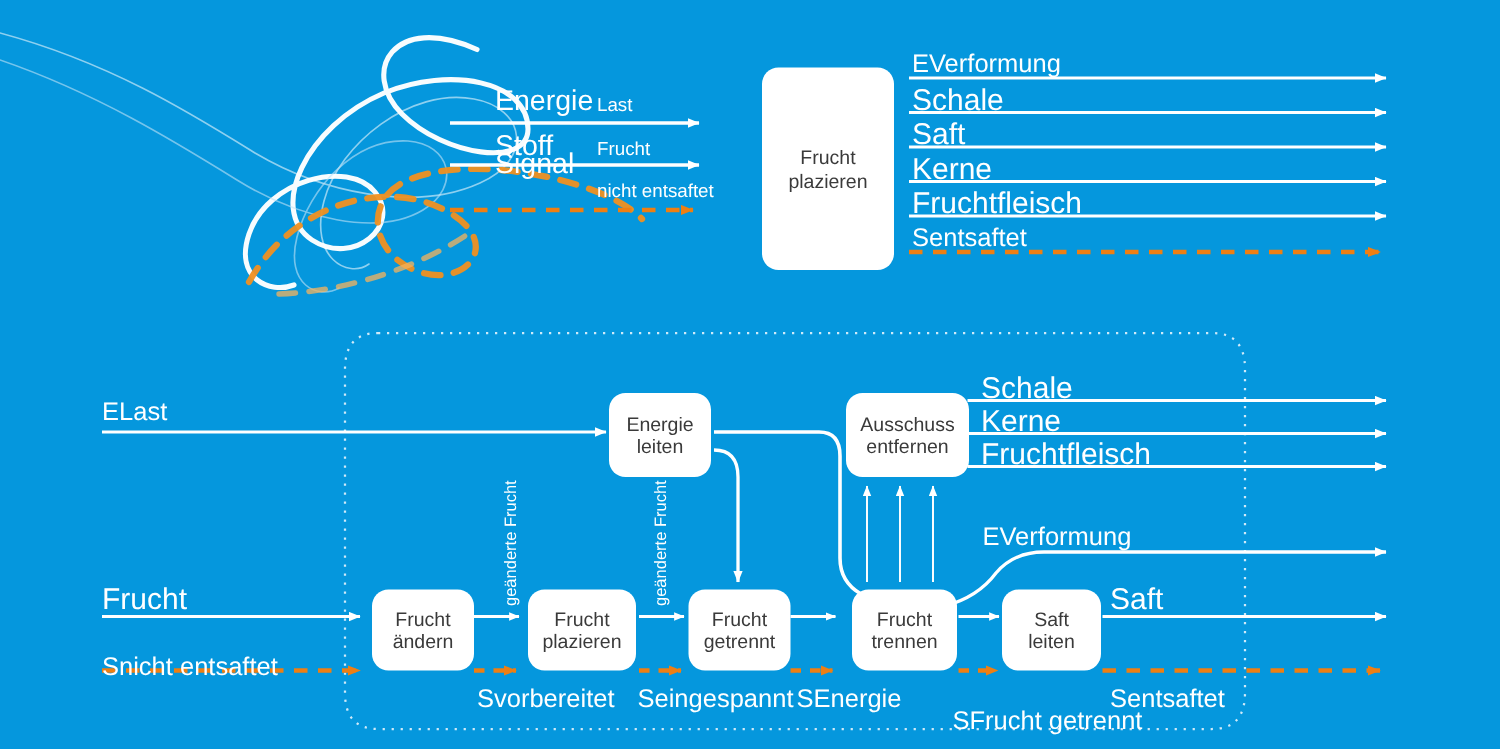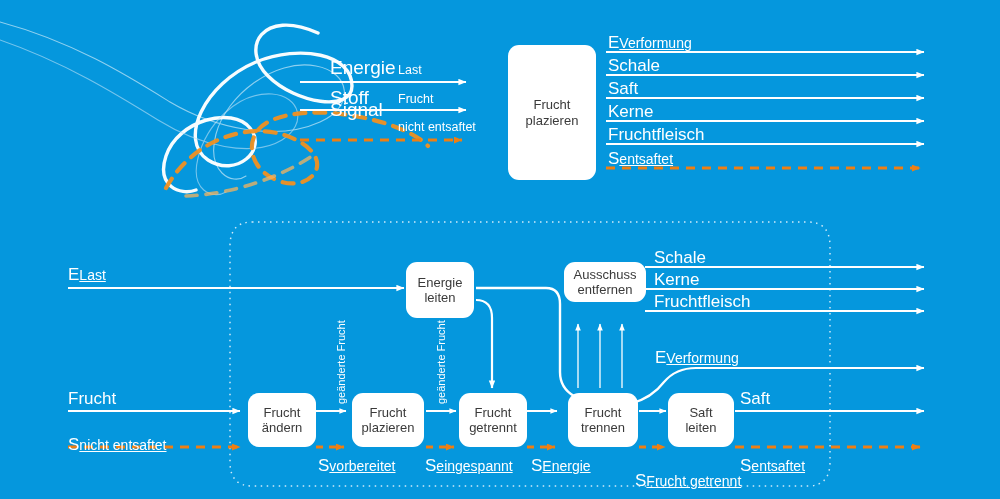--- a/index.html
+++ b/index.html
@@ -11,23 +11,23 @@
     overflow:hidden;
     position:relative;
   }
   #stage{position:absolute;inset:0;width:1000px;height:499px;}
   svg.layer{position:absolute;left:0;top:0;width:1000px;height:499px;overflow:visible;}
 
   
   .tx{position:absolute;color:#ffffff;white-space:nowrap;line-height:1;}
   .flow-big{font-size:19px;}
   .flow-sub{font-size:12.5px;}
-  .out-lbl{font-size:17px;}
+  .out-lbl{font-size:20px;}
   .sym{font-size:17px;}
-  .sym-sub{font-size:14px;text-decoration:underline;}
+  .sym-sub{font-size:17px;}
   .rot{transform-origin:0 0;}
   .vlbl{font-size:11px;color:#ffffff;}
 
   
   .box{
     position:absolute;background:#ffffff;border-radius:11px;
     color:#3a3a3a;display:flex;align-items:center;justify-content:center;
     text-align:center;line-height:1.18;box-sizing:border-box;
   }
   .box-main{font-size:13px;}
@@ -207,21 +207,21 @@
     </div>
   </div>
 
   <div class="box box-main" style="left:406px;top:262px;width:68px;height:56px;">
     <div>
       <div>Energie</div>
       <div>leiten</div>
     </div>
   </div>
 
-  <div class="box box-main" style="left:564px;top:262px;width:82px;height:40px;">
+  <div class="box box-main" style="left:564px;top:262px;width:82px;height:56px;">
     <div>
       <div>Ausschuss</div>
       <div>entfernen</div>
     </div>
   </div>
 
   <div class="tx vlbl rot" style="left:336px;top:404px;transform:rotate(-90deg);">geänderte Frucht</div>
   <div class="tx vlbl rot" style="left:436px;top:404px;transform:rotate(-90deg);">geänderte Frucht</div>
 
   <div class="tx" style="left:318px;top:457px;">

